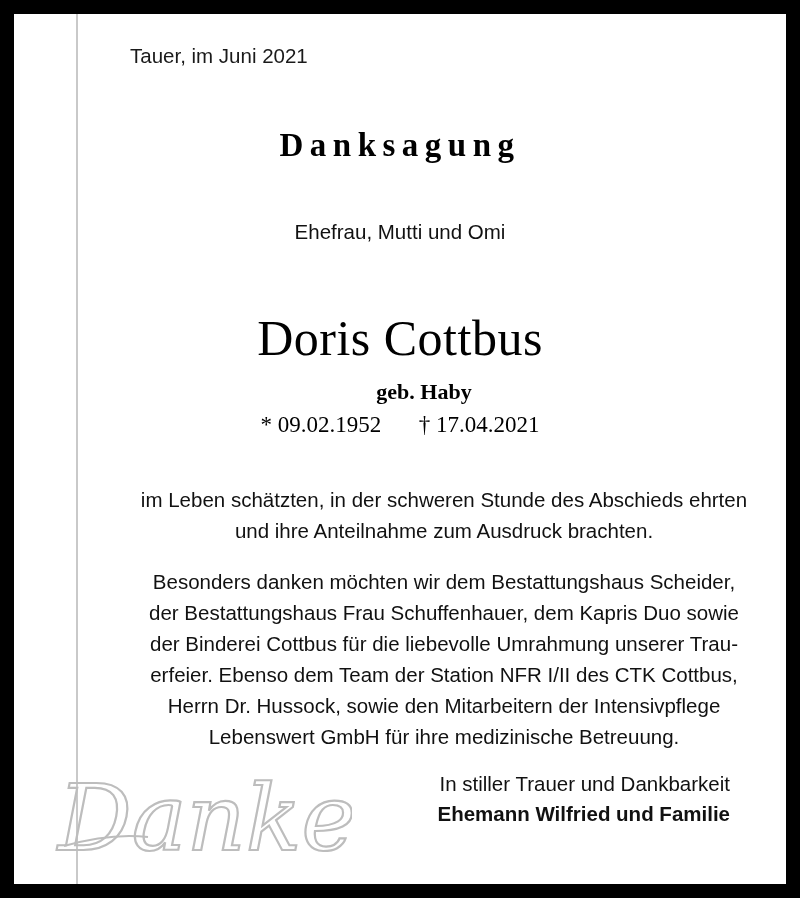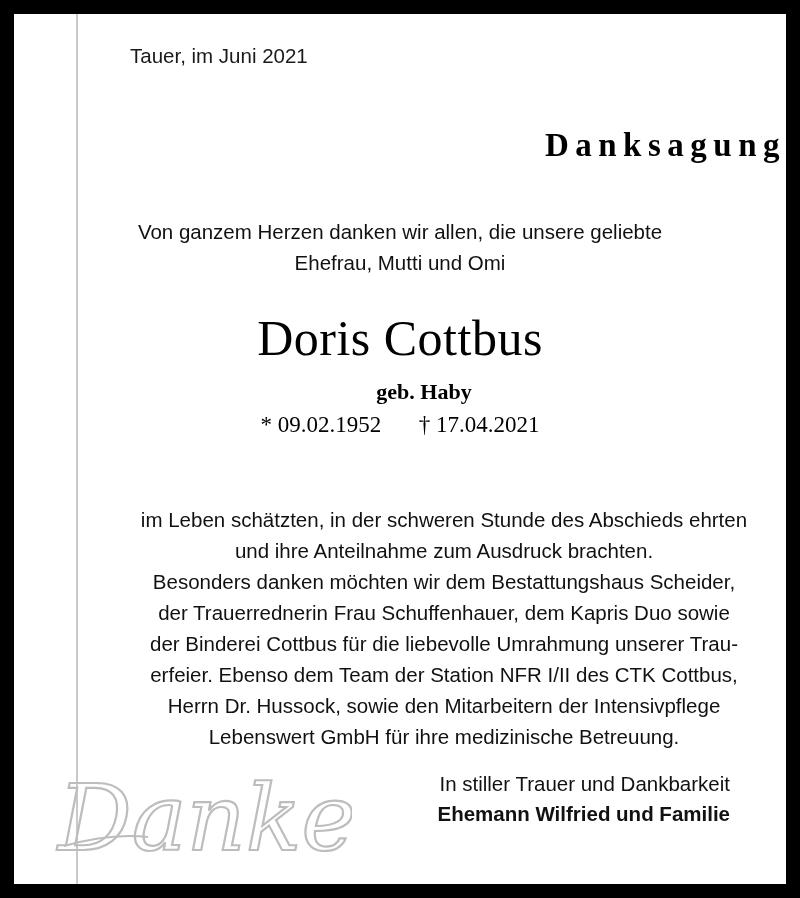--- a/index.html
+++ b/index.html
@@ -53,21 +53,21 @@
     top: 30px;
     font-size: 20.5px;
     color: #1a1a1a;
     font-family: "Liberation Sans", sans-serif;
   }
   #heading {
     position: absolute;
     top: 113px;
     left: 0;
     width: 100%;
-    text-align: right;
+    text-align: center;
     font-family: "Liberation Serif", serif;
     font-size: 33px;
     font-weight: bold;
     letter-spacing: 6.5px;
     color: #000000;
   }
   #intro {
     position: absolute;
     top: 202px;
     left: 0;
@@ -116,21 +116,20 @@
   }
   #para1 {
     position: absolute;
     top: 470px;
     left: 110px;
     width: 640px;
     text-align: center;
     font-size: 20.5px;
     line-height: 31px;
     color: #111111;
-    margin-top: 20px;
   }
   #para2 {
     position: absolute;
     top: 552px;
     left: 110px;
     width: 640px;
     text-align: center;
     font-size: 20.5px;
     line-height: 31px;
     color: #111111;
@@ -179,42 +178,41 @@
 
     <div id="rule"></div>
 
     <div class="content">
 
       <div id="place-date">Tauer, im Juni 2021</div>
 
       <div id="heading">Danksagung</div>
 
       <div id="intro">
-        <div>Von ganzem Herzen danken wir allen, die unsere geliebte</div>
         <div>Ehefrau, Mutti und Omi</div>
       </div>
 
       <div id="name">Doris Cottbus</div>
 
       <div id="maiden">geb. Haby</div>
 
       <div id="dates">
         <span>* 09.02.1952</span>
         <span class="sep"></span>
         <span>† 17.04.2021</span>
       </div>
 
       <div id="para1">
         <div>im Leben schätzten, in der schweren Stunde des Abschieds ehrten</div>
         <div>und ihre Anteilnahme zum Ausdruck brachten.</div>
       </div>
 
       <div id="para2">
         <div>Besonders danken möchten wir dem Bestattungshaus Scheider,</div>
-        <div>der Trauerrednerin Frau Schuffenhauer, dem Kapris Duo sowie</div>
+        <div>der Bestattungshaus Frau Schuffenhauer, dem Kapris Duo sowie</div>
         <div>der Binderei Cottbus für die liebevolle Umrahmung unserer Trau-</div>
         <div>erfeier. Ebenso dem Team der Station NFR I/II des CTK Cottbus,</div>
         <div>Herrn Dr. Hussock, sowie den Mitarbeitern der Intensivpflege</div>
         <div>Lebenswert GmbH für ihre medizinische Betreuung.</div>
       </div>
 
       <div id="closing">
         <div>In stiller Trauer und Dankbarkeit</div>
         <div class="bold">Ehemann Wilfried und Familie</div>
       </div>

